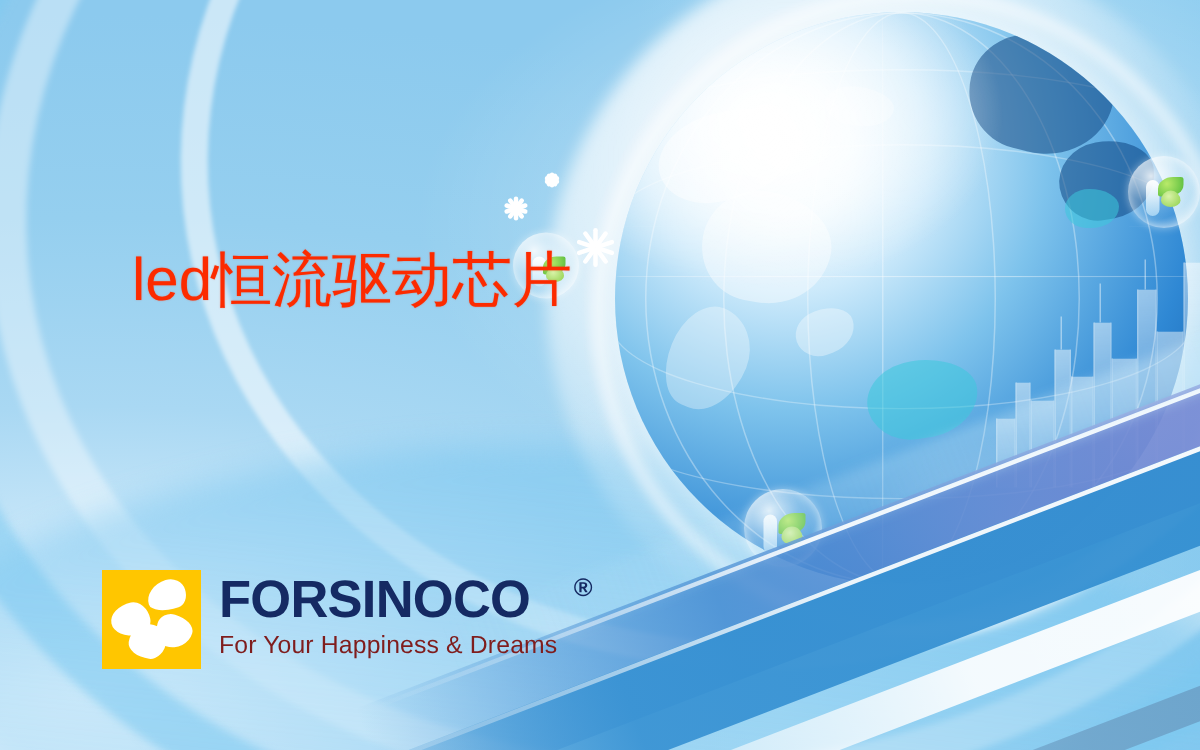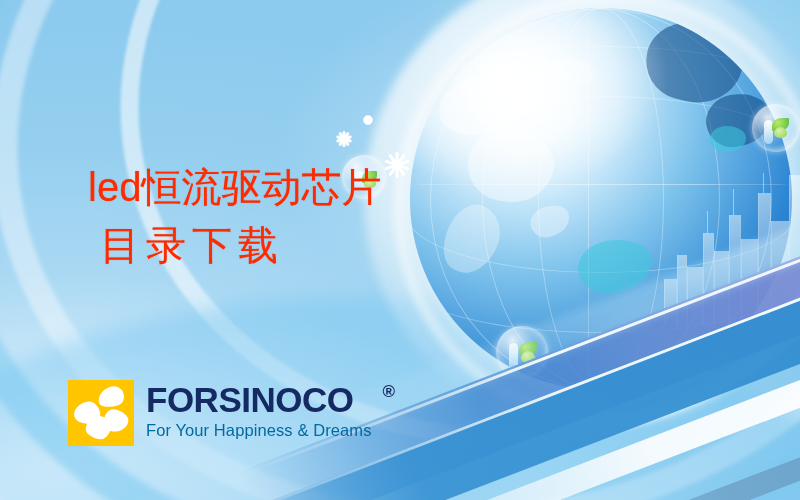--- a/index.html
+++ b/index.html
@@ -218,21 +218,21 @@
     color:#152A63;
     font-family:"Liberation Sans","DejaVu Sans",sans-serif;
     font-weight:bold;
     font-size:35px;
     letter-spacing:-0.5px;
     line-height:1;
     display:flex;align-items:flex-start;gap:28px;
   }
   #wordmark .reg{font-size:17px;line-height:1;margin-top:1px;margin-left:1px;}
   #tagline{
-    color:#0369a1;
+    color:#7f1d1d;
     font-family:"Liberation Sans","DejaVu Sans",sans-serif;
     font-size:16.5px;
     margin-top:4px;
     letter-spacing:.1px;
   }
 </style>
 </head>
 <body>
 
 <div id="banner">
@@ -363,21 +363,20 @@
                 background:linear-gradient(90deg, rgba(255,255,255,0) 0%, rgba(255,255,255,.9) 45%, #ffffff 100%);"></div>
     <div class="rb" style="left:430px;top:600px;width:800px;height:22px;transform:rotate(-21deg);
                 background:linear-gradient(90deg, rgba(120,170,205,0) 0%, rgba(110,160,198,.8) 40%, rgba(90,145,188,.9) 100%);"></div>
     <div class="rb" style="left:300px;top:418px;width:900px;height:34px;transform:rotate(-21deg);
                 background:linear-gradient(90deg, rgba(255,255,255,0) 0%, rgba(205,235,250,.45) 55%, rgba(180,220,245,.55) 100%);
                 filter:blur(4px);"></div>
   </div>
 
   <div id="headline">
     <span class="ln1">led恒流驱动芯片</span>
-    <span class="ln2">目录下载</span>
   </div>
 
   <div id="logo">
     <div id="logo-mark">
       <i style="left:30px;top:7px;width:26px;height:20px;border-radius:60% 40% 30% 70%/60% 50% 50% 40%;transform:rotate(-18deg);"></i>
       <i style="left:36px;top:30px;width:24px;height:22px;border-radius:40% 60% 60% 40%/40% 40% 60% 60%;transform:rotate(16deg);"></i>
       <i style="left:6px;top:22px;width:26px;height:22px;border-radius:60% 40% 40% 60%/50% 60% 40% 50%;transform:rotate(-12deg);"></i>
       <i style="left:18px;top:36px;width:25px;height:23px;border-radius:50% 50% 40% 60%/60% 40% 60% 40%;transform:rotate(8deg);"></i>
     </div>
     <div id="logo-text">

